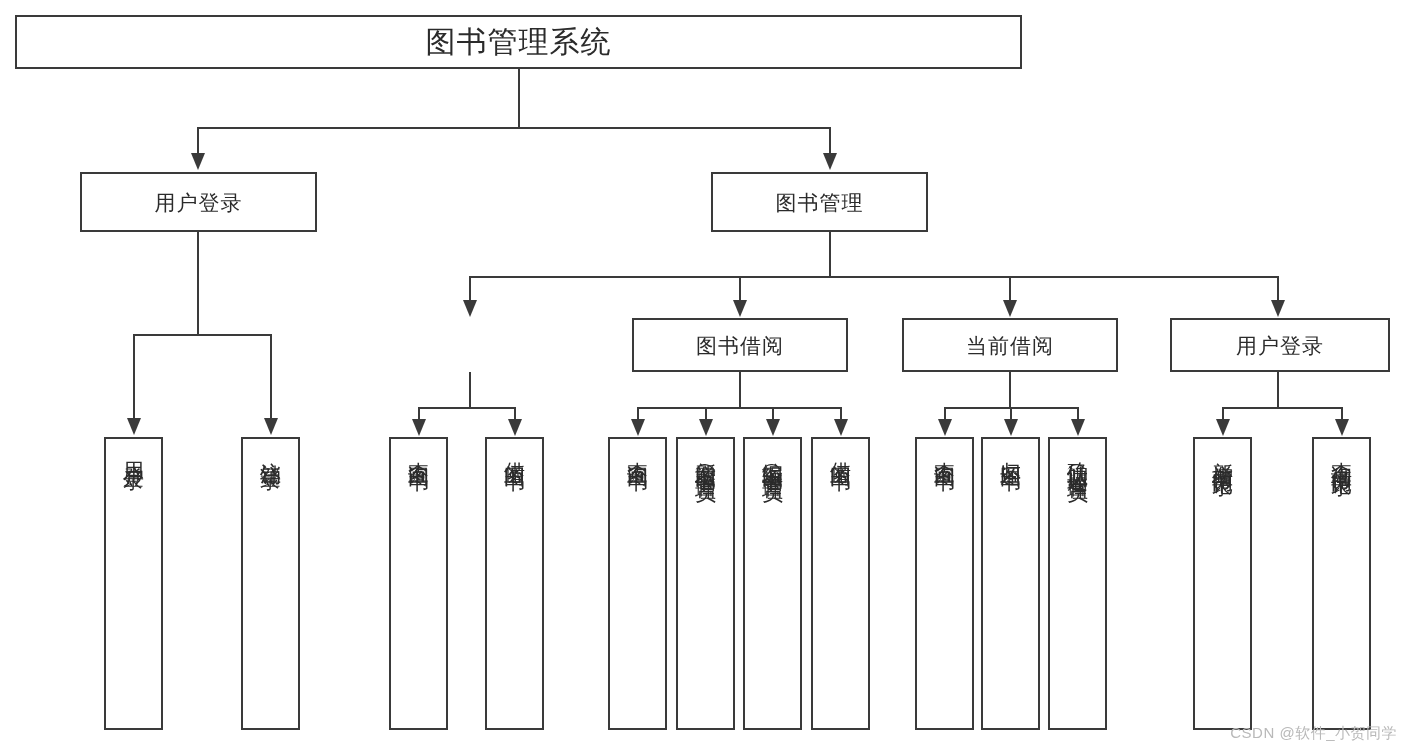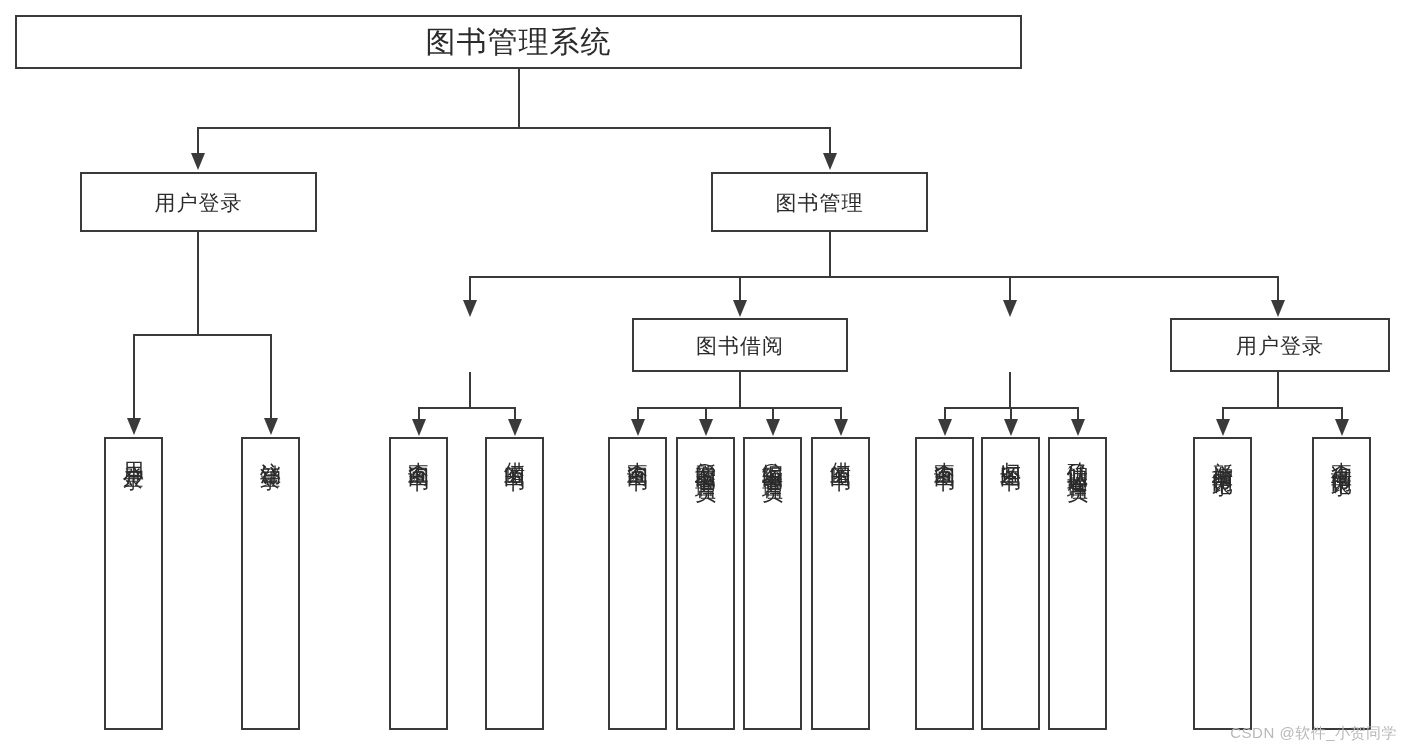--- a/index.html
+++ b/index.html
@@ -126,20 +126,23 @@
   <div class="line-v" style="left:739px; top:276px; height:26px;"></div>
   <div class="arrow" style="left:733px; top:300px;"></div>
   <div class="line-v" style="left:1009px; top:276px; height:26px;"></div>
   <div class="arrow" style="left:1003px; top:300px;"></div>
   <div class="line-v" style="left:1277px; top:276px; height:26px;"></div>
   <div class="arrow" style="left:1271px; top:300px;"></div>
 
   <div class="node h" style="left:632px; top:318px; width:216px; height:54px;">
     <span class="node-label">图书借阅</span>
   </div>
+  <div class="node h" style="left:902px; top:318px; width:216px; height:54px;">
+    <span class="node-label">当前借阅</span>
+  </div>
   <div class="node h" style="left:1170px; top:318px; width:220px; height:54px;">
     <span class="node-label">用户登录</span>
   </div>
 
   <div class="line-v" style="left:469px; top:372px; height:36px;"></div>
   <div class="line-h" style="left:418px; top:407px; width:98px;"></div>
   <div class="line-v" style="left:418px; top:407px; height:14px;"></div>
   <div class="arrow" style="left:412px; top:419px;"></div>
   <div class="line-v" style="left:514px; top:407px; height:14px;"></div>
   <div class="arrow" style="left:508px; top:419px;"></div>

